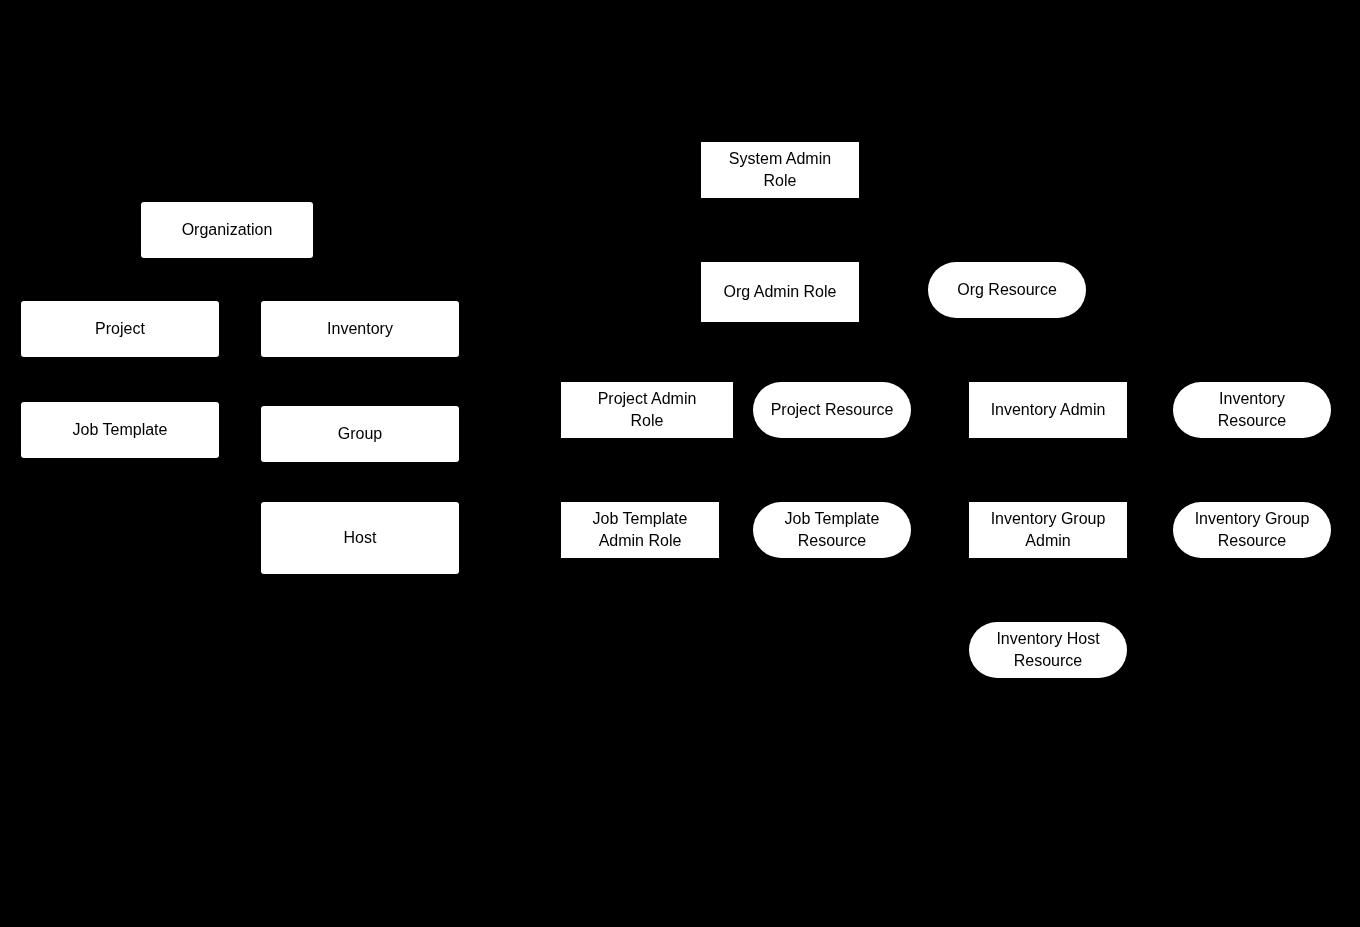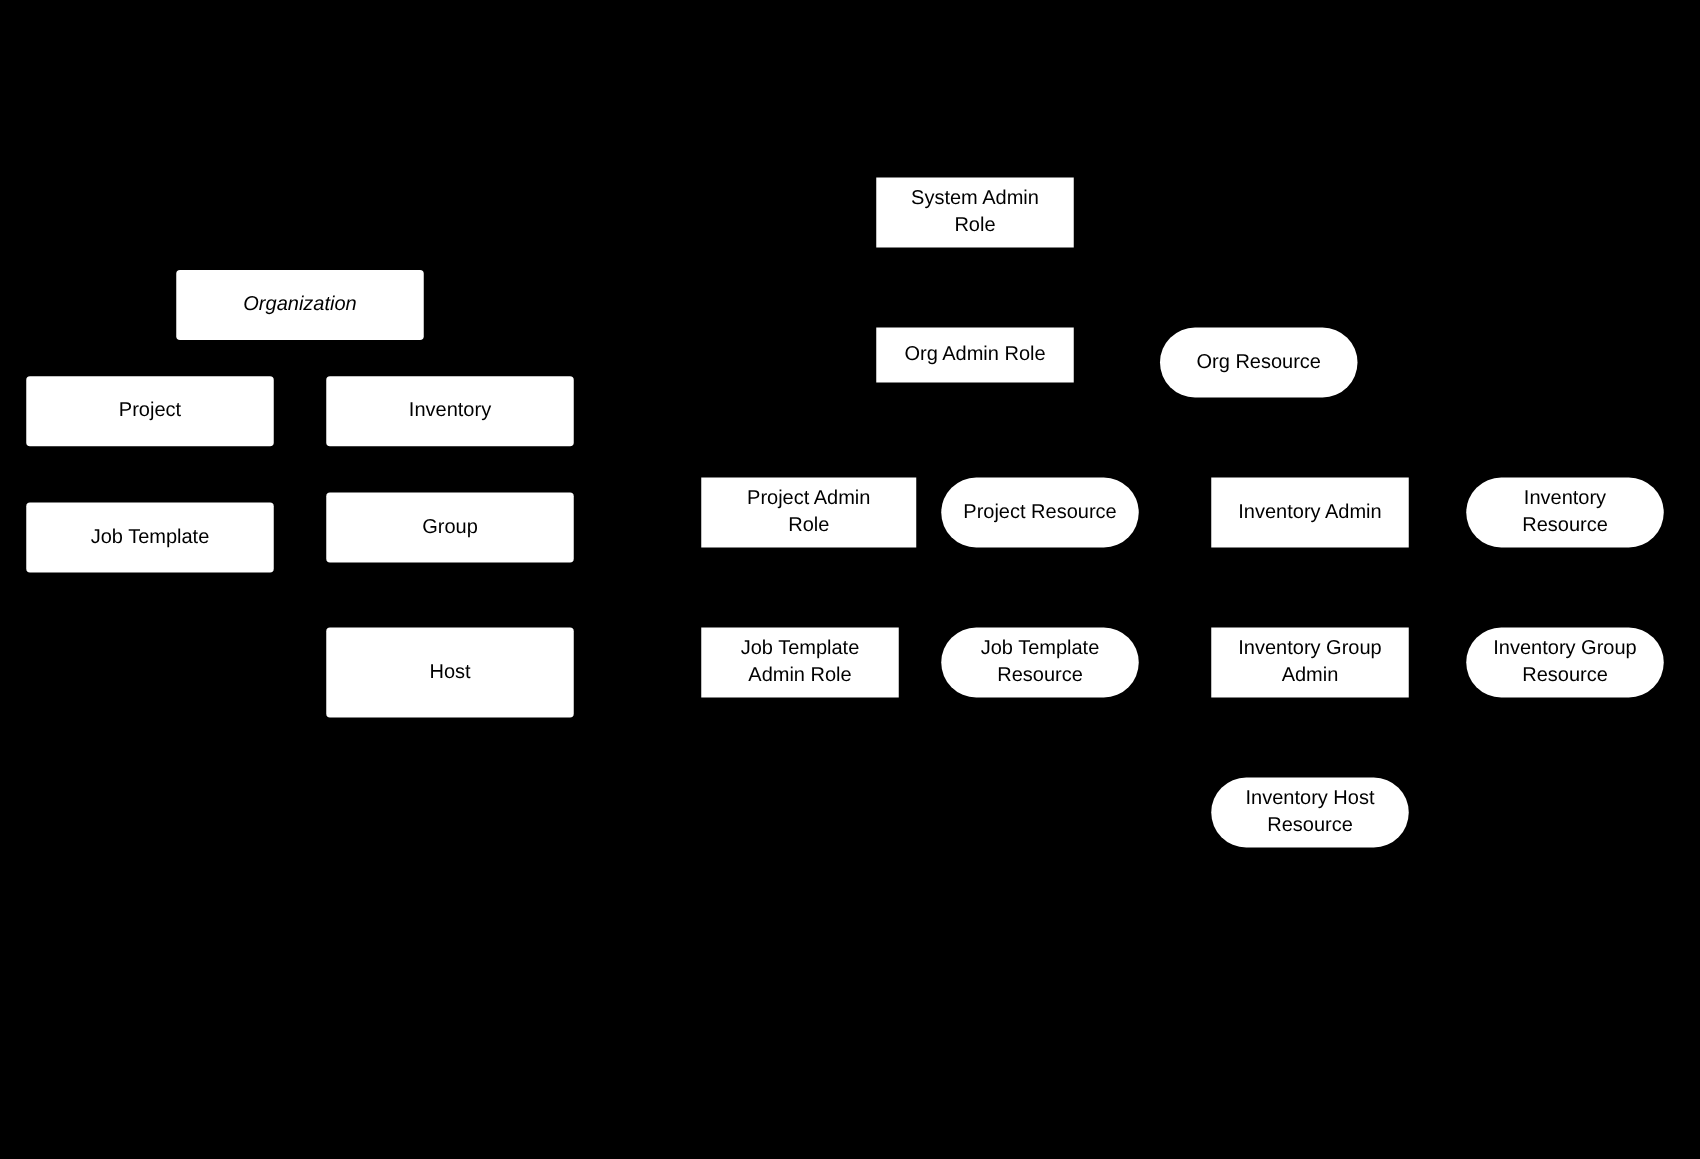--- a/index.html
+++ b/index.html
@@ -33,50 +33,50 @@
   }
   .rect { border-radius: 3px; }
   .sharp { border-radius: 0; }
   .pill { border-radius: 28px; }
 </style>
 </head>
 <body>
 
 <div class="canvas">
 
-  <div class="node rect" style="left:141px; top:216px; width:198px; height:56px;font-style:italic;">
+  <div class="node rect" style="left:141px; top:202px; width:172px; height:56px;">
     <span>Organization</span>
   </div>
 
   <div class="node rect" style="left:21px; top:301px; width:198px; height:56px;">
     <span>Project</span>
   </div>
 
   <div class="node rect" style="left:261px; top:301px; width:198px; height:56px;">
     <span>Inventory</span>
   </div>
 
   <div class="node rect" style="left:21px; top:402px; width:198px; height:56px;">
     <span>Job Template</span>
   </div>
 
-  <div class="node rect" style="left:261px; top:394px; width:198px; height:56px;">
+  <div class="node rect" style="left:261px; top:406px; width:198px; height:56px;">
     <span>Group</span>
   </div>
 
   <div class="node rect" style="left:261px; top:502px; width:198px; height:72px;">
     <span>Host</span>
   </div>
 
   <div class="node sharp" style="left:701px; top:142px; width:158px; height:56px;">
     <span>System Admin
 Role</span>
   </div>
 
-  <div class="node sharp" style="left:701px; top:262px; width:158px; height:44px;">
+  <div class="node sharp" style="left:701px; top:262px; width:158px; height:60px;">
     <span>Org Admin Role</span>
   </div>
 
   <div class="node pill" style="left:928px; top:262px; width:158px; height:56px;">
     <span>Org Resource</span>
   </div>
 
   <div class="node sharp" style="left:561px; top:382px; width:172px; height:56px;">
     <span>Project Admin
 Role</span>

